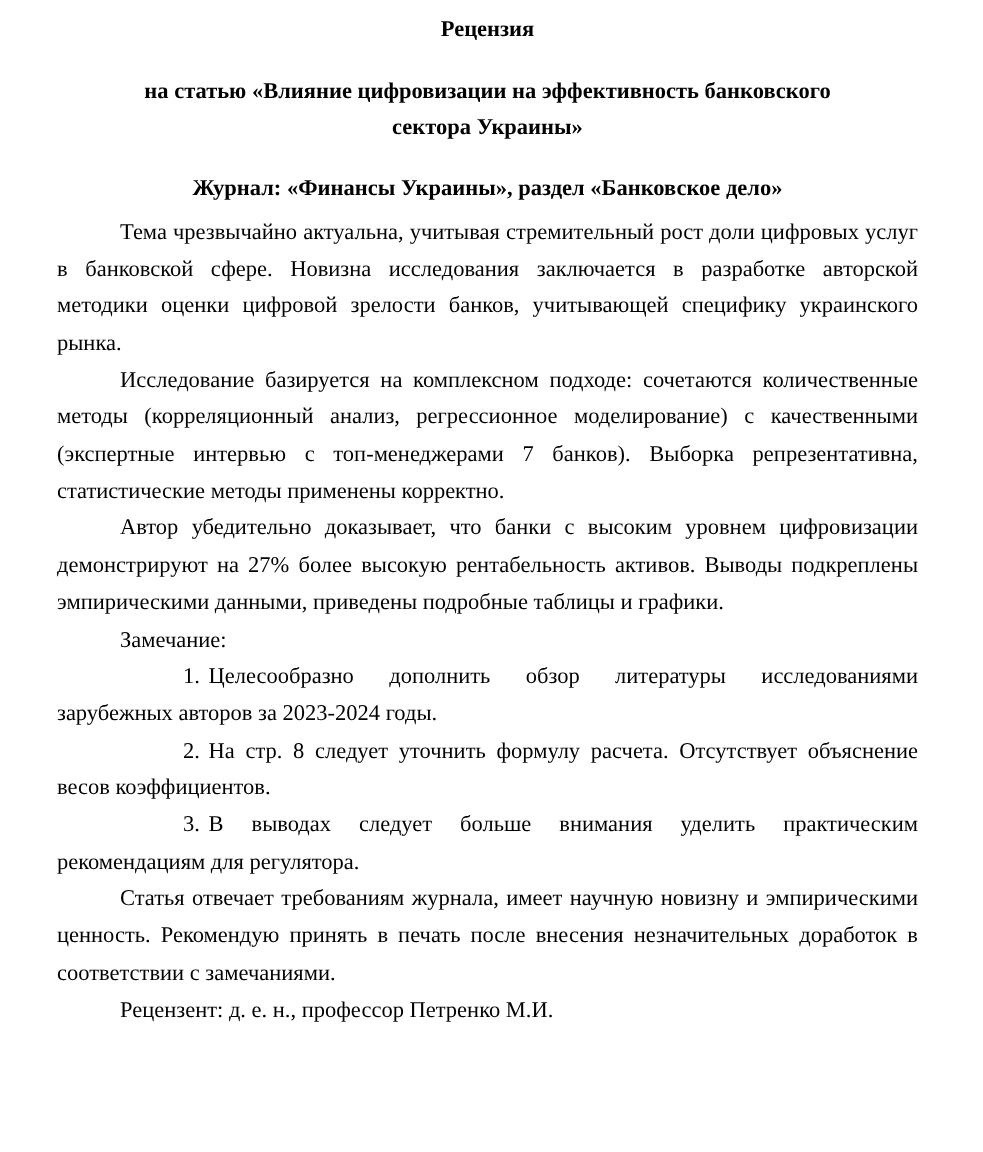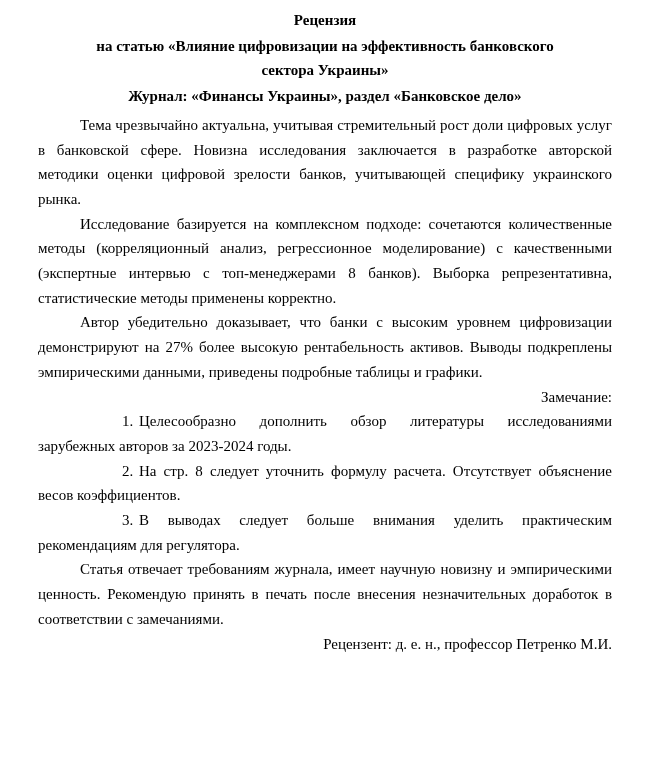--- a/index.html
+++ b/index.html
@@ -24,35 +24,35 @@
   }
   .title-block {
     text-align: center;
     font-weight: bold;
     line-height: 24.7px;
   }
   .title-line {
     margin: 0;
   }
   .subtitle-line {
-    margin: 1px auto;
+    margin: 16px auto;
     max-width: 500px;
   }
   .body-block {
     margin-top: 4px;
   }
   p.para {
     margin: 0;
     text-align: justify;
     text-indent: 42px;
     line-height: 24.7px;
   }
   p.plain {
     margin: 0;
-    text-align: right;
+    text-align: left;
     text-indent: 42px;
     line-height: 24.7px;
   }
   .remark-num {
     display: inline-block;
     width: 59px;
   }
 </style>
 </head>
 <body>
@@ -60,21 +60,21 @@
 <div class="page">
 
   <div class="title-block">
     <p class="title-line">Рецензия</p>
     <p class="title-line subtitle-line">на статью «Влияние цифровизации на эффективность банковского сектора Украины»</p>
     <p class="title-line">Журнал: «Финансы Украины», раздел «Банковское дело»</p>
   </div>
 
   <div class="body-block">
     <p class="para">Тема чрезвычайно актуальна, учитывая стремительный рост доли цифровых услуг в банковской сфере. Новизна исследования заключается в разработке авторской методики оценки цифровой зрелости банков, учитывающей специфику украинского рынка.</p>
-    <p class="para">Исследование базируется на комплексном подходе: сочетаются количественные методы (корреляционный анализ, регрессионное моделирование) с качественными (экспертные интервью с топ-менеджерами 8 банков). Выборка репрезентативна, статистические методы применены корректно.</p>
+    <p class="para">Исследование базируется на комплексном подходе: сочетаются количественные методы (корреляционный анализ, регрессионное моделирование) с качественными (экспертные интервью с топ-менеджерами 7 банков). Выборка репрезентативна, статистические методы применены корректно.</p>
     <p class="para">Автор убедительно доказывает, что банки с высоким уровнем цифровизации демонстрируют на 27% более высокую рентабельность активов. Выводы подкреплены эмпирическими данными, приведены подробные таблицы и графики.</p>
 
     <p class="plain">Замечание:</p>
 
     <p class="para"><span class="remark-num">1.</span><span>Целесообразно дополнить обзор литературы исследованиями зарубежных авторов за 2023-2024 годы.</span></p>
     <p class="para"><span class="remark-num">2.</span><span>На стр. 8 следует уточнить формулу расчета. Отсутствует объяснение весов коэффициентов.</span></p>
     <p class="para"><span class="remark-num">3.</span><span>В выводах следует больше внимания уделить практическим рекомендациям для регулятора.</span></p>
 
     <p class="para">Статья отвечает требованиям журнала, имеет научную новизну и эмпирическими ценность. Рекомендую принять в печать после внесения незначительных доработок в соответствии с замечаниями.</p>
 

